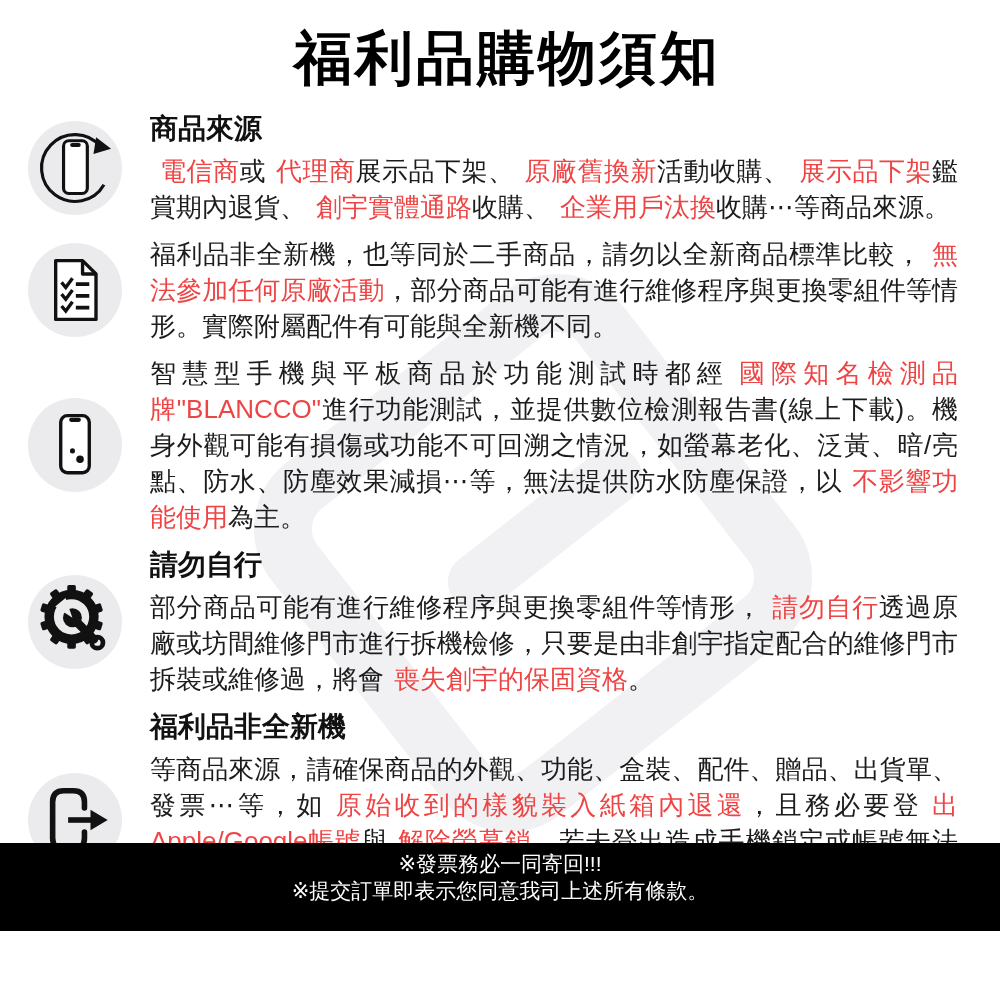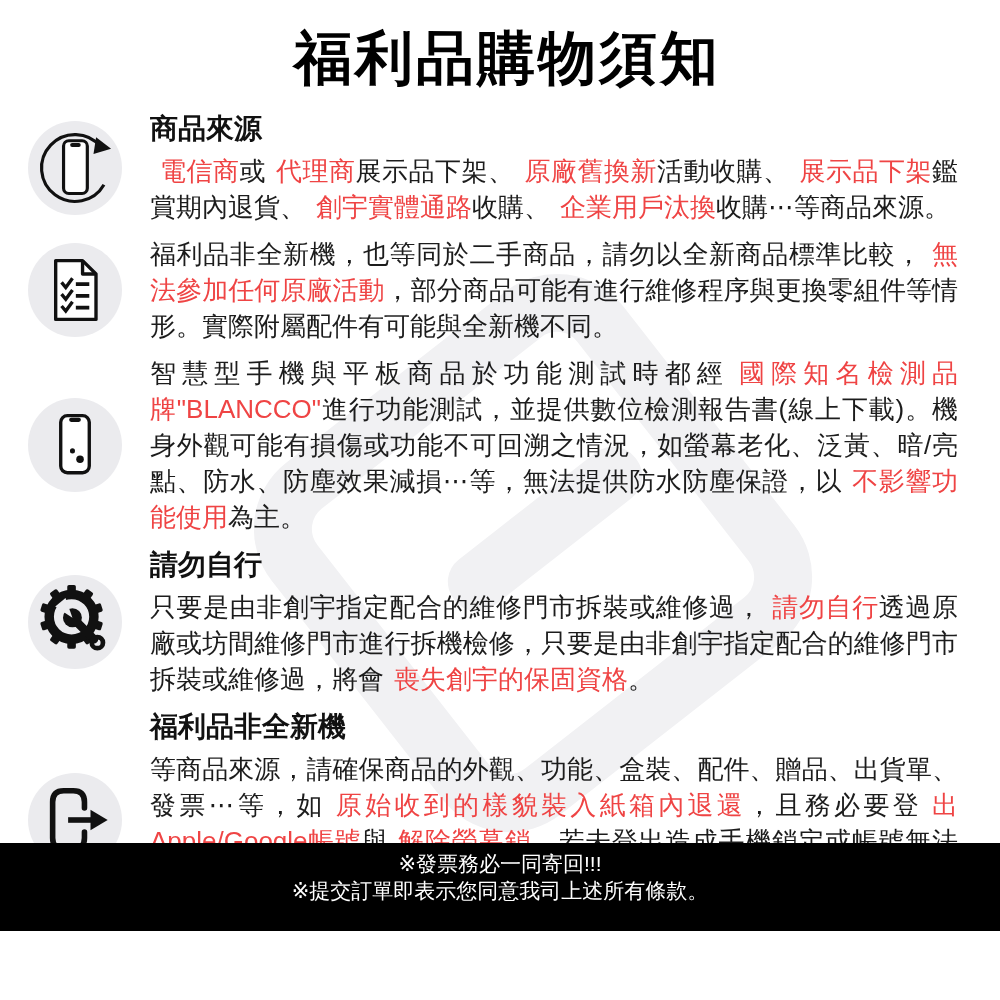--- a/index.html
+++ b/index.html
@@ -168,21 +168,21 @@
             <circle cx="46" cy="44" r="26" fill="none" stroke="#111" stroke-width="11"></circle>
             <line x1="50" y1="48" x2="72" y2="70" stroke="#111" stroke-width="10" stroke-linecap="round"></line>
             <circle cx="47" cy="45" r="11" fill="#111"></circle>
             <path d="M47 45 L27 32 L39 22 Z" fill="#ebebee"></path>
             <circle cx="76" cy="74" r="6.5" fill="none" stroke="#111" stroke-width="5.5"></circle>
           </svg>
         </div>
       </div>
       <div class="text-col">
         <h2 class="section-heading">請勿自行</h2>
-        <p class="section-body"><span>只要是由非創宇指定配合的維修門市拆裝或維修過，</span><span class="red">請勿自行</span><span>透過原廠或坊間維修門市進行拆機檢修，只要是由非創宇指定配合的維修門市拆裝或維修過，將會</span><span class="red">喪失創宇的保固資格</span><span>。</span></p>
+        <p class="section-body"><span>部分商品可能有進行維修程序與更換零組件等情形，</span><span class="red">請勿自行</span><span>透過原廠或坊間維修門市進行拆機檢修，只要是由非創宇指定配合的維修門市拆裝或維修過，將會</span><span class="red">喪失創宇的保固資格</span><span>。</span></p>
       </div>
     </section>
 
     <section class="row">
       <div class="icon-col">
         <div class="icon-circle">
           <svg width="86" height="86" viewBox="0 0 100 100">
             <path d="M61 36 L61 29 Q61 16 48 16 L37 16 Q24 16 24 29 L24 71 Q24 84 37 84 L48 84 Q61 84 61 71 L61 64" fill="none" stroke="#111" stroke-width="6.5" stroke-linecap="round"></path>
             <line x1="42" y1="50" x2="72" y2="50" stroke="#111" stroke-width="6.5"></line>
             <path d="M68 38 L88 50 L68 62 Z" fill="#111"></path>

